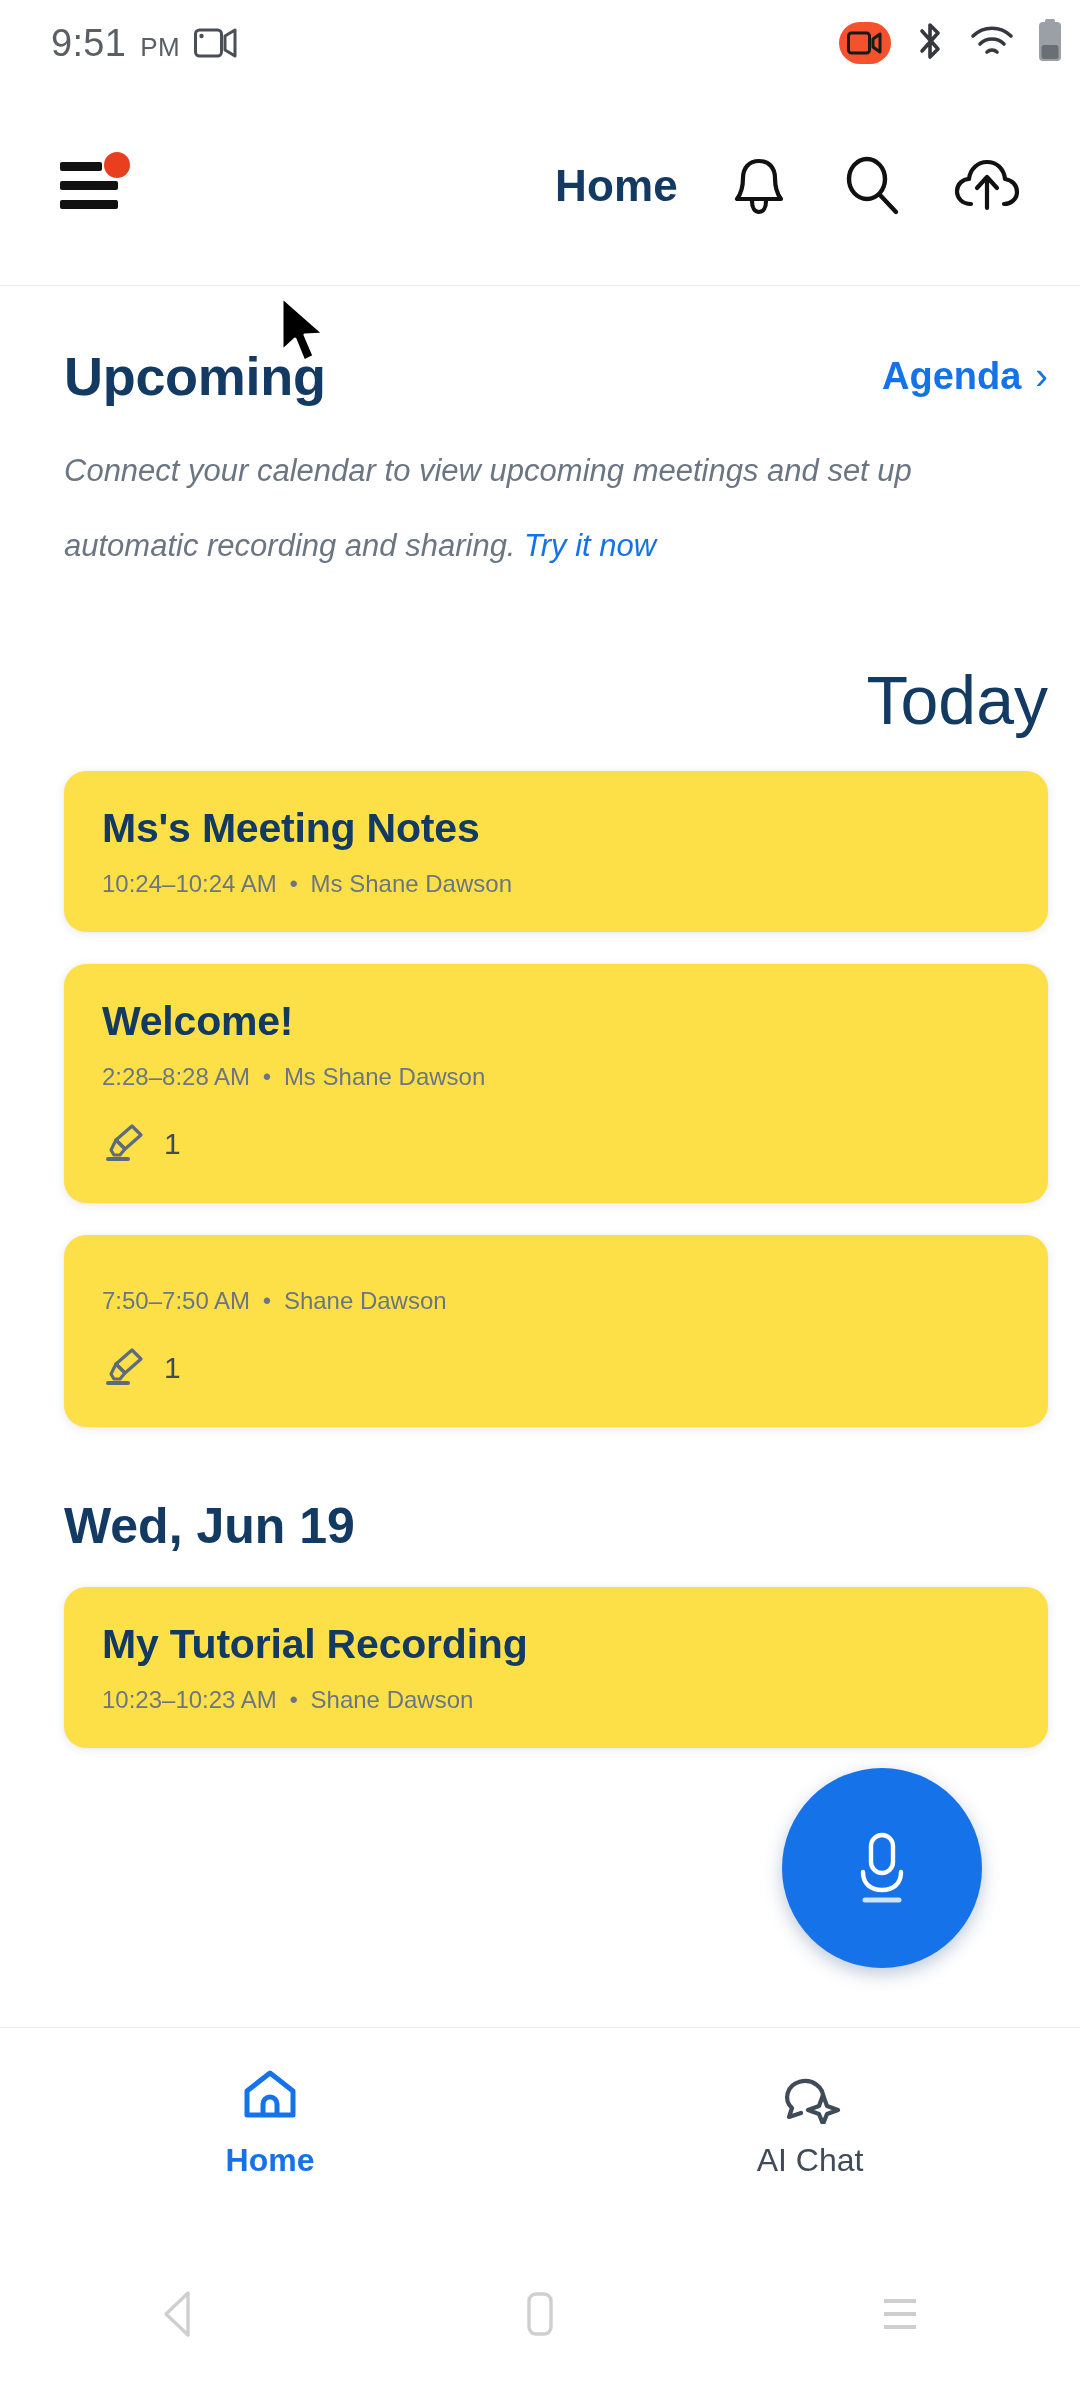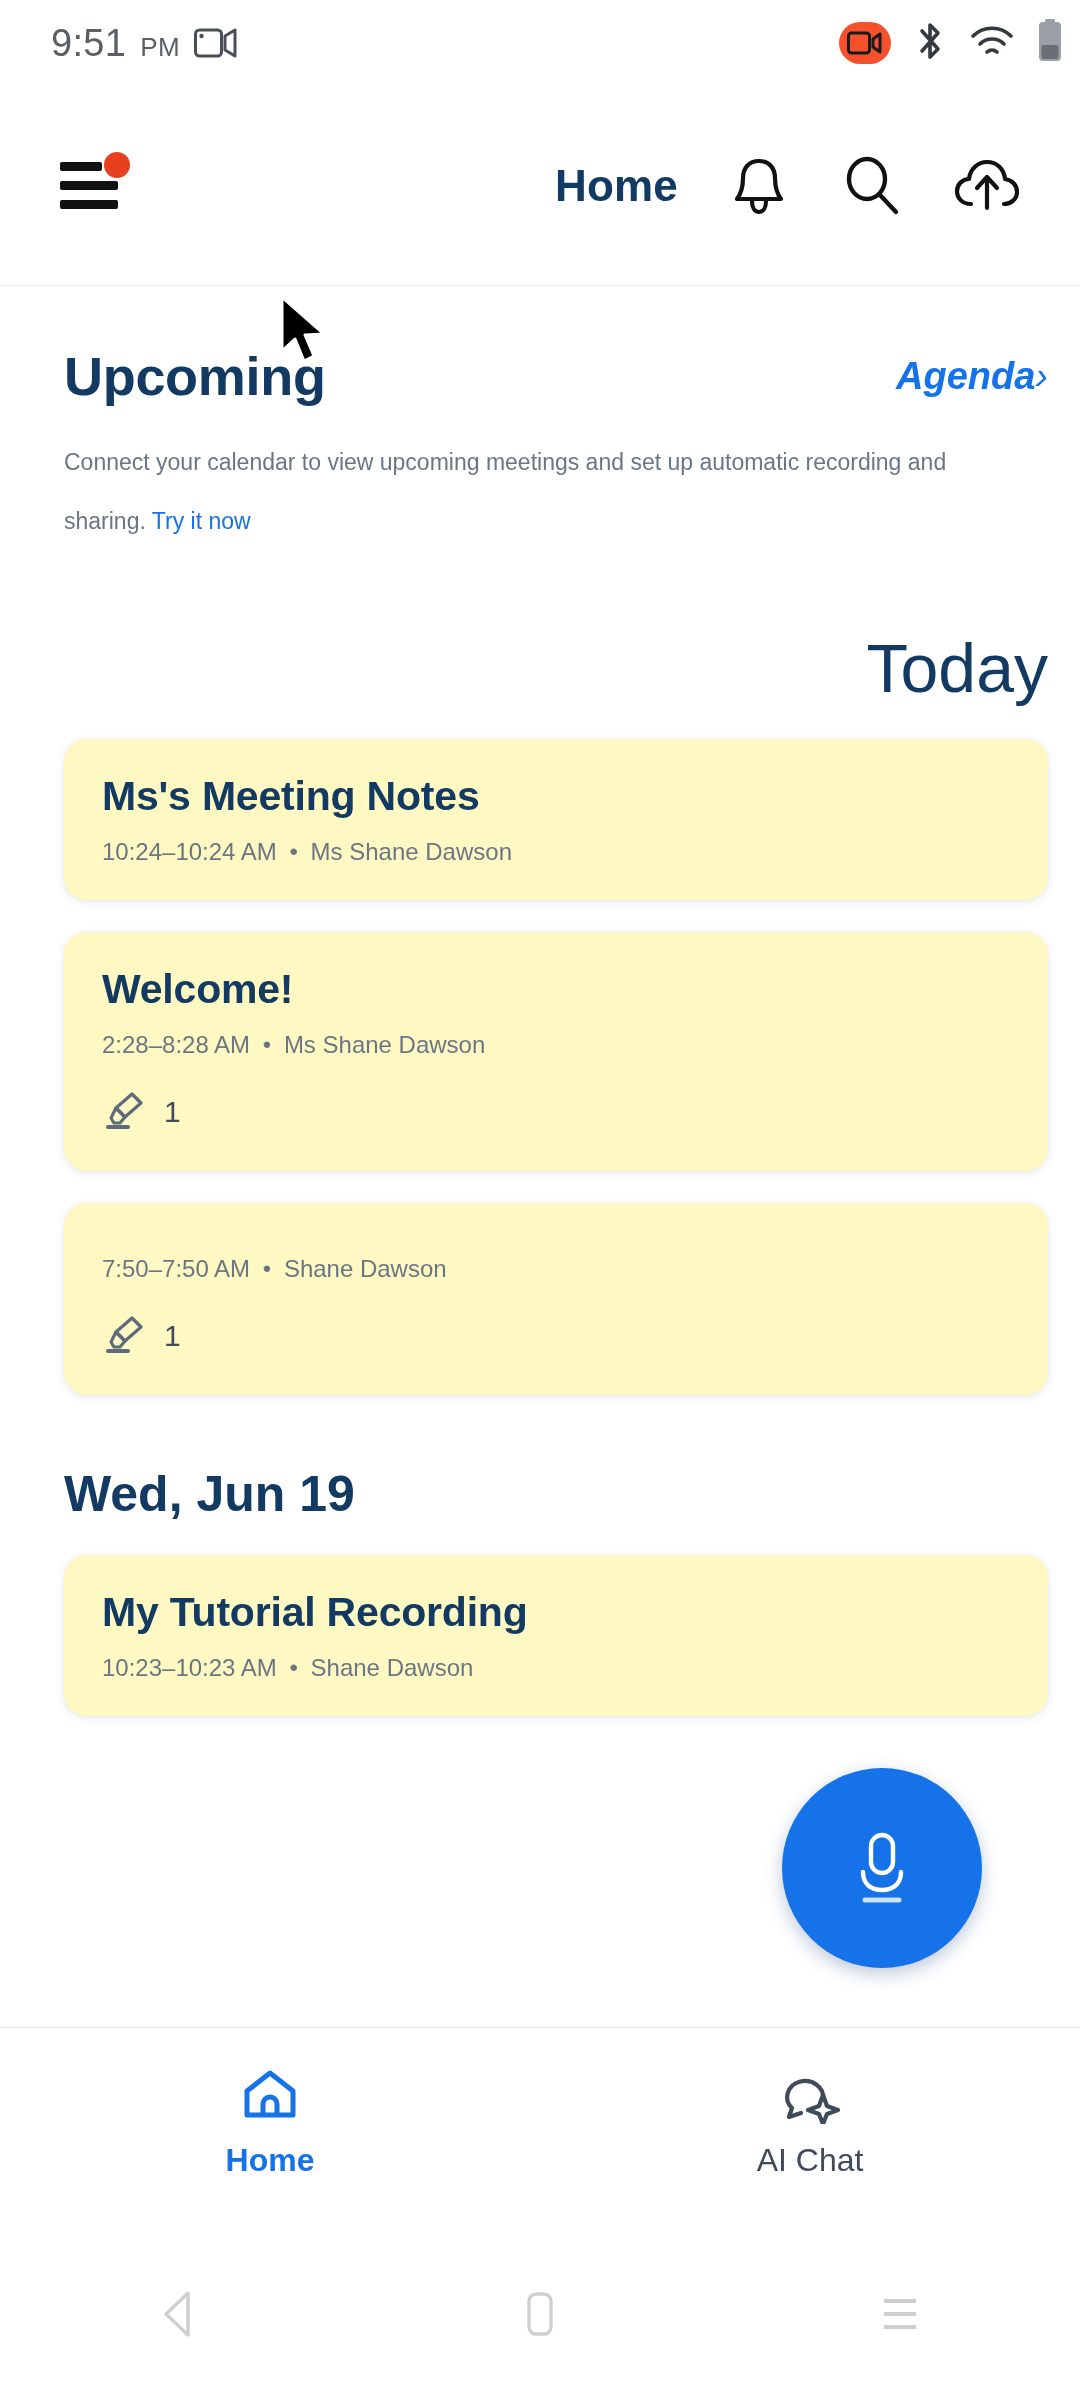--- a/index.html
+++ b/index.html
@@ -53,43 +53,43 @@
 
   
   .content { position:absolute; top:287px; left:16px; width:1080px; height:1740px; background:#fff; }
 
   .section-head {
     display:flex; align-items:center; justify-content:space-between;
     padding:58px 48px 0 48px;
   }
   .h-upcoming { font-size:54px; font-weight:700; color:#123a63; letter-spacing:-.3px; }
   .agenda-link {
-    display:flex; align-items:flex-start; 
-    font-size:38px; font-weight:700; color:#1572e8; cursor:pointer;font-style:italic;
+    display:flex; align-items:flex-start; gap:14px;
+    font-size:38px; font-weight:700; color:#1572e8; cursor:pointer;
   }
   .agenda-chev { font-size:38px; font-weight:400; color:#1572e8; }
 
   .blurb {
     padding:26px 48px 0 48px;
-    font-size:23px; line-height:59px; color:#6b7682; max-width:1000px;
+    font-size:31px; line-height:75px; color:#6b7682; max-width:1000px;font-style:italic;
   }
   .blurb .link { color:#1572e8; }
 
   .h-today {
     padding:78px 48px 0 48px;
     font-size:68px; font-weight:400; color:#123a63;text-align:right;
   }
   .h-date {
     padding:70px 48px 0 48px;
     font-size:50px; font-weight:700; color:#123a63;
   }
 
   .card {
     margin:32px 48px 0 48px;
-    background:#fef9c3; border-radius:22px;
+    background:#fde047; border-radius:22px;
     box-shadow:0 2px 10px rgba(20,40,70,.10), 0 0 0 1px rgba(0,0,0,.015);
     padding:34px 38px 34px 38px;
   }
   .card-title { font-size:41px; font-weight:700; color:#123a63; letter-spacing:-.2px; }
   .card-sub { margin-top:18px; font-size:24px; color:#6b7682; }
   .card-sub .dot { padding:0 6px; }
   .card-meta { margin-top:28px; display:flex; align-items:center; gap:16px; }
   .meta-count { font-size:30px; color:#3f4b58; }
 
   

